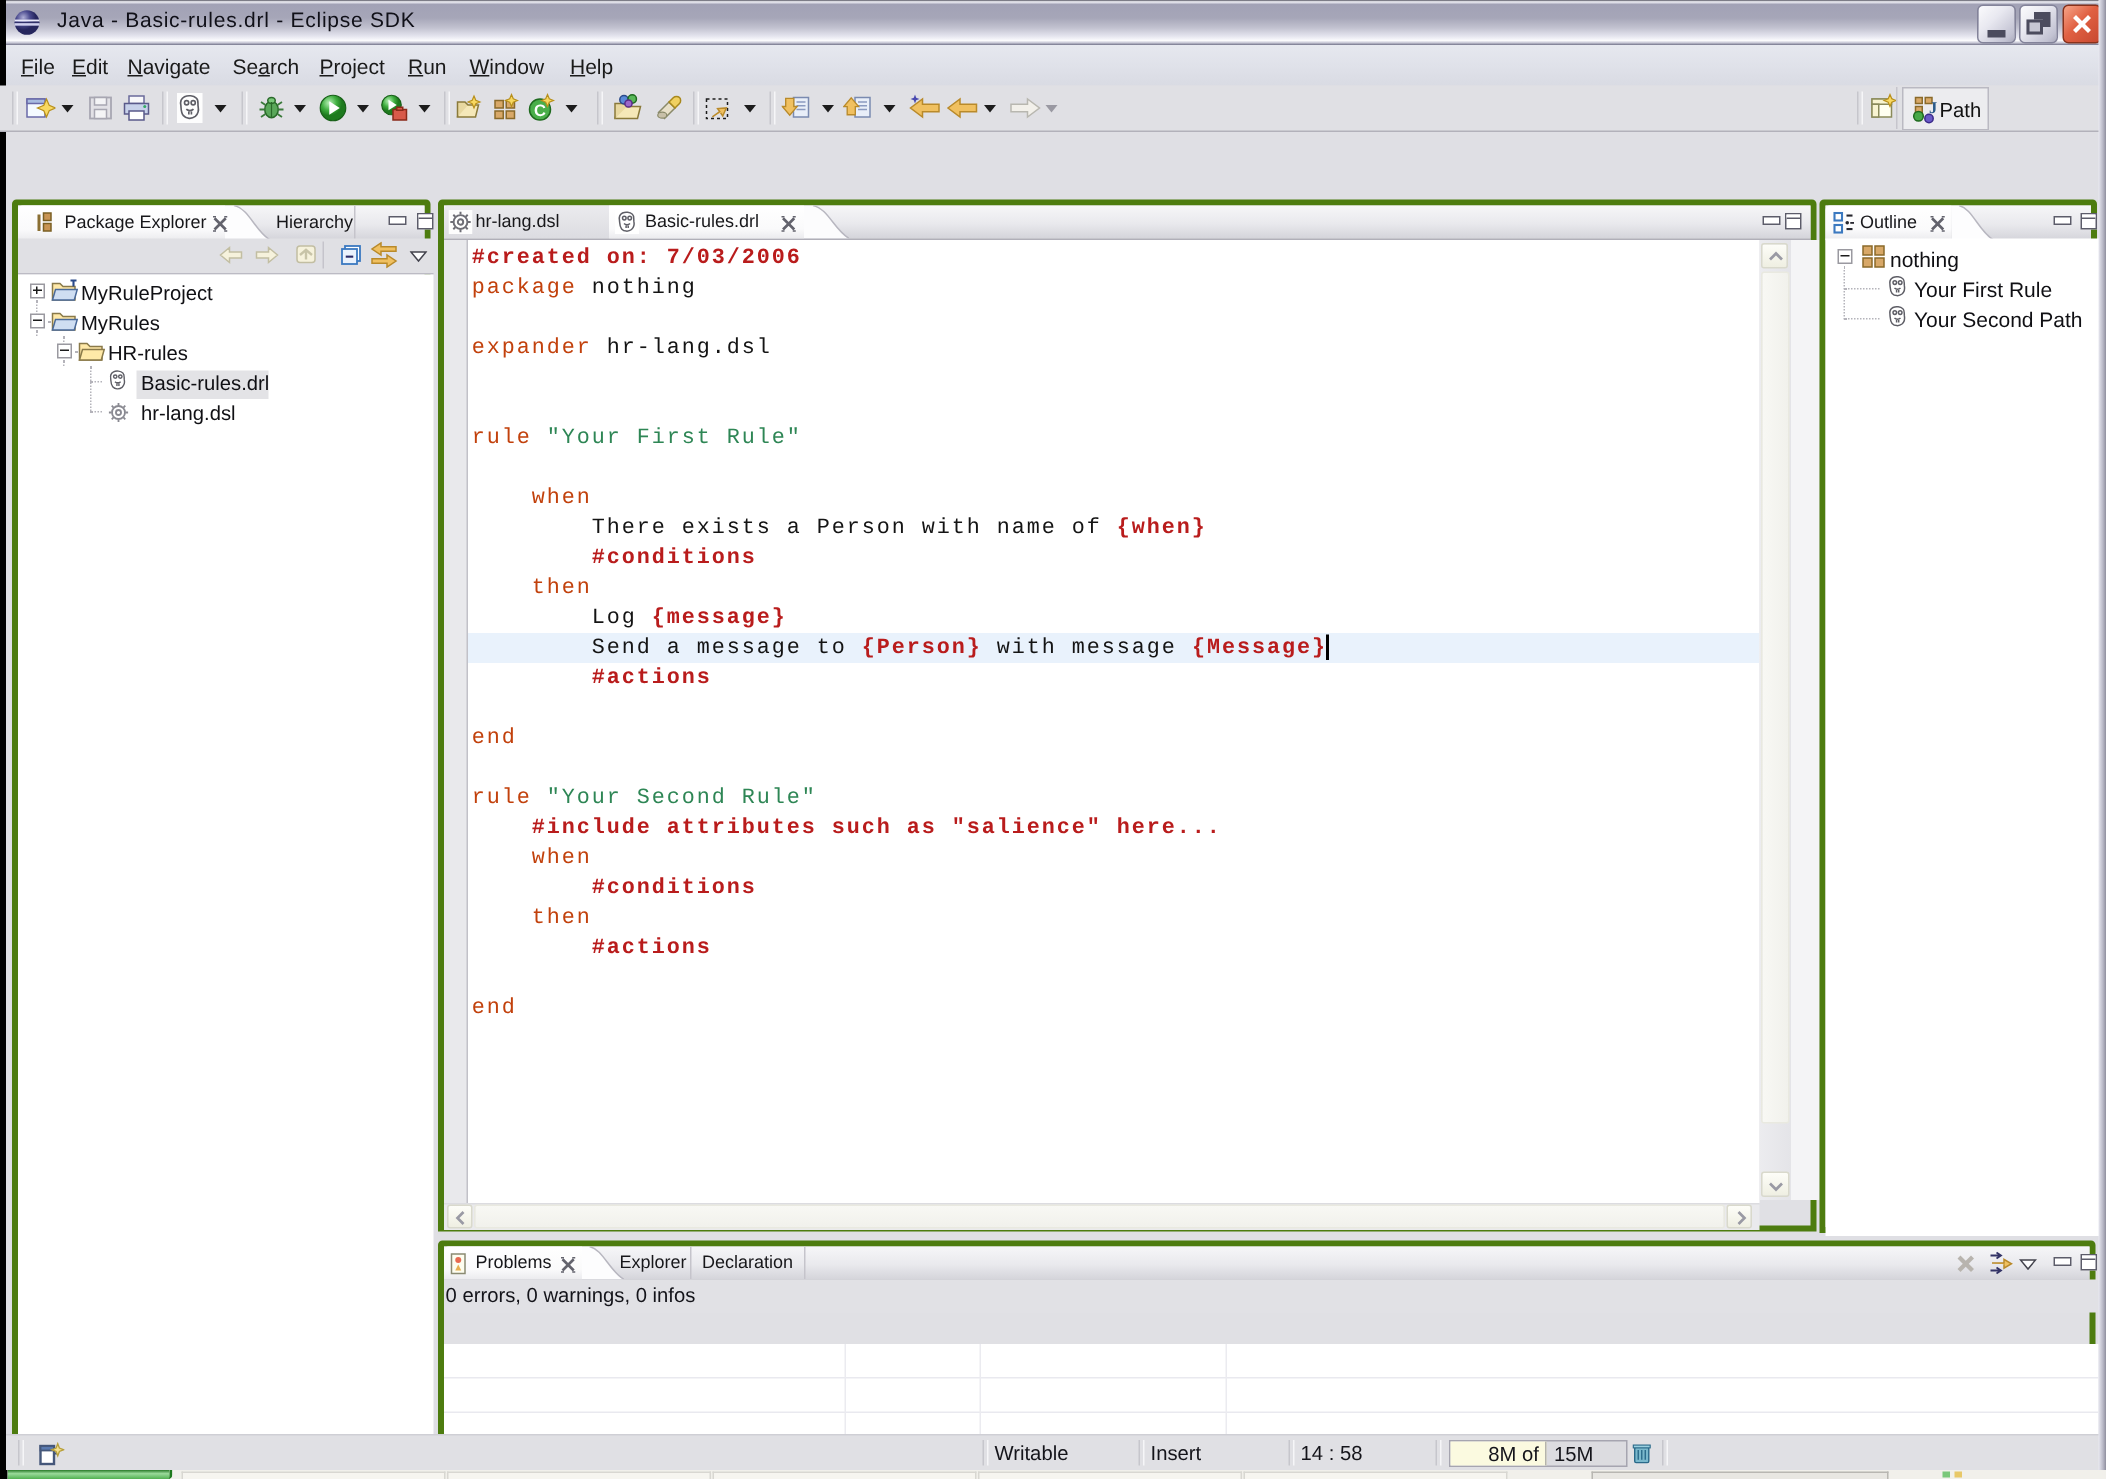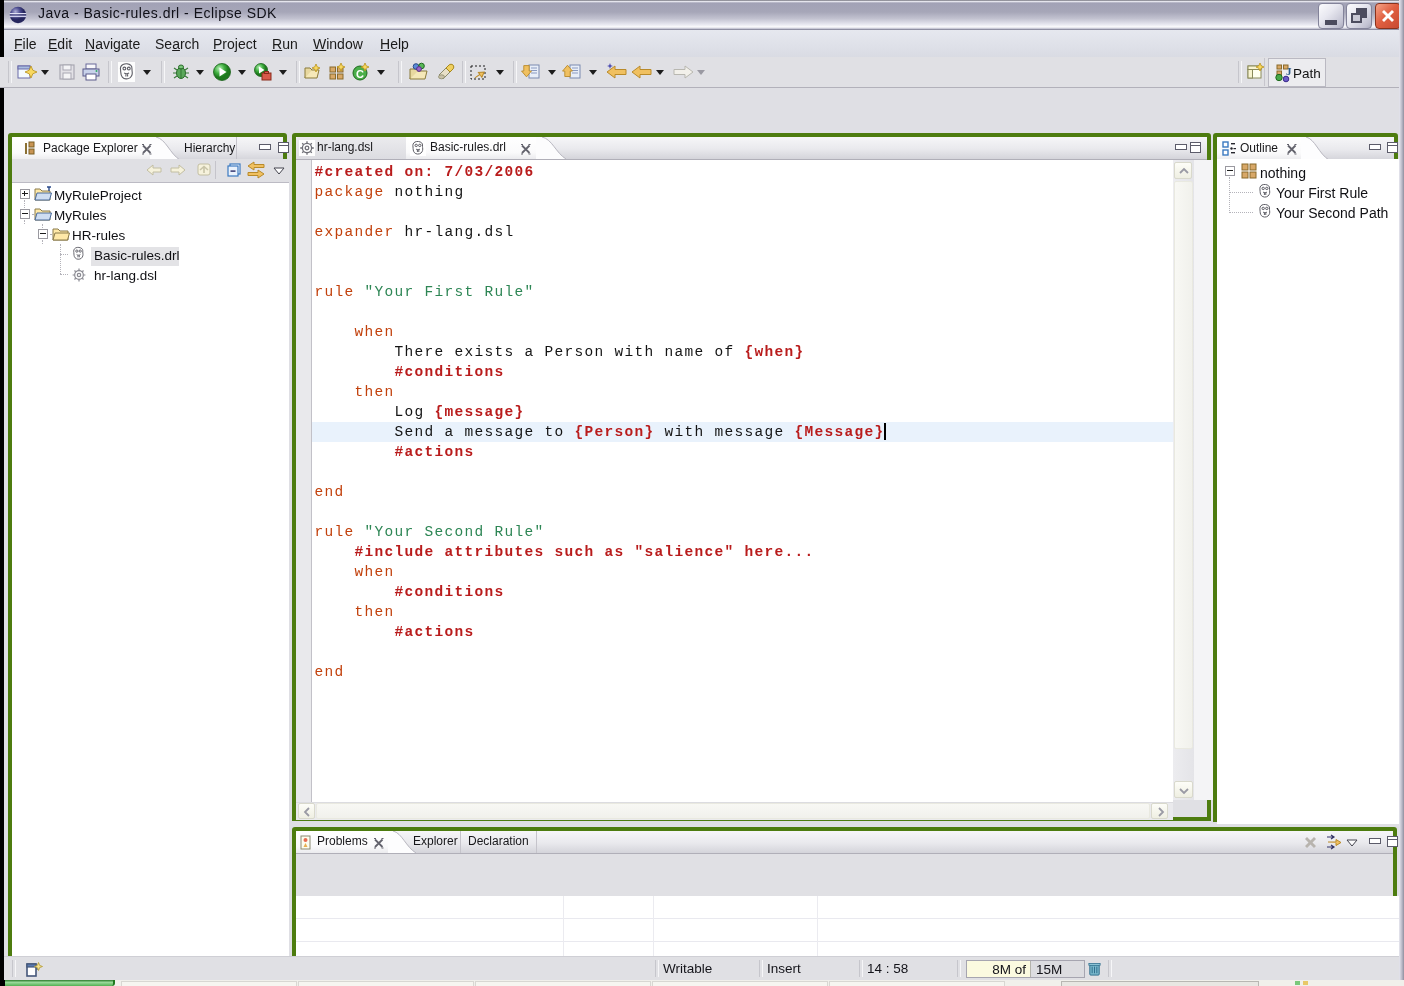--- a/index.html
+++ b/index.html
@@ -547,20 +547,23 @@
       <path d="M2 8 H10 L10 5.5 L15 8.5 L10 11.5 L10 8.8" stroke="#b98a2a" fill="#f0c060" stroke-width="1"></path>
     </svg>
     <svg class="abs" style="left:1050px;top:8px" width="12" height="8" viewBox="0 0 12 8">
         <path d="M1 1 H11 L6 7 Z" fill="#fdfdfe" stroke="#44444e" stroke-width="1"></path>
       </svg>
     <div class="abs" style="left:1073px;top:7px;width:10px;height:4px;border:1px solid #5c5c6a;background:#fff;"></div>
     <div class="abs" style="left:1091px;top:5px;width:9px;height:9px;border:1px solid #5c5c6a;background:#fff;">
         <div style="height:2px;background:#fff;border-bottom:1px solid #5c5c6a;"></div>
       </div>
 
+    <div class="abs" style="left:0;top:22px;width:1103px;height:22px;background:#e1e1e5;font-size:13.5px;color:#14141a;">
+      <div class="abs" style="left:1px;top:3px;">0 errors, 0 warnings, 0 infos</div>
+    </div>
 
 
     <div class="abs" id="probbody" style="left:0;top:65px;width:1103px;height:105px;background:#fff;">
       <div class="abs" style="left:0;top:22px;width:1103px;height:1px;background:#e9e9ef;"></div>
       <div class="abs" style="left:0;top:45px;width:1103px;height:1px;background:#e9e9ef;"></div>
       <div class="abs" style="left:0;top:68px;width:1103px;height:1px;background:#e9e9ef;"></div>
       <div class="abs" style="left:0;top:91px;width:1103px;height:1px;background:#e9e9ef;"></div>
       <div class="abs" style="left:267px;top:0;width:1px;height:105px;background:#ebebf0;"></div>
       <div class="abs" style="left:357px;top:0;width:1px;height:105px;background:#ebebf0;"></div>
       <div class="abs" style="left:521px;top:0;width:1px;height:105px;background:#ebebf0;"></div>

